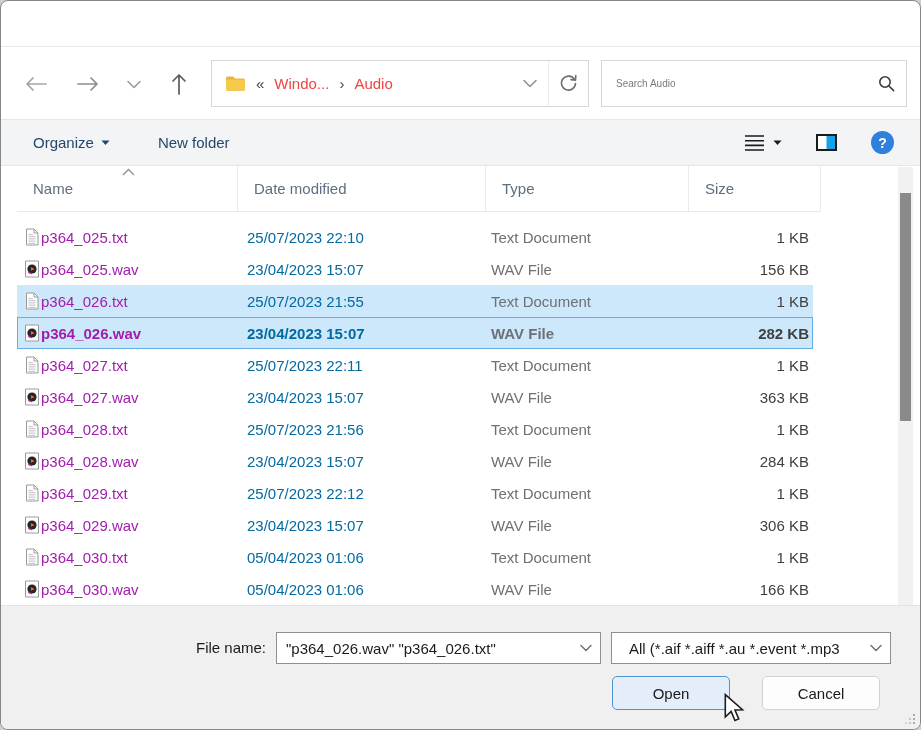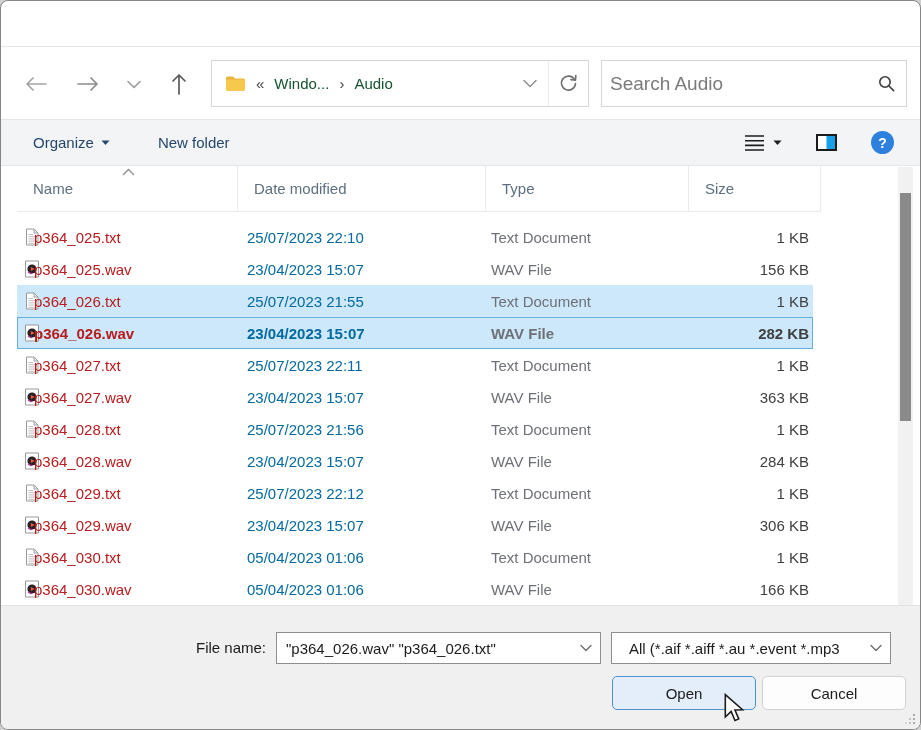--- a/index.html
+++ b/index.html
@@ -12,26 +12,26 @@
   .titlebar{ position:absolute; left:0; top:0; right:0; height:45px; background:#f2f1f0; display:flex; align-items:center;margin-top:48px; }
   .app-icon{ width:23px; height:23px; margin-left:14px; background:#151515; border-radius:6px; display:flex; align-items:center; justify-content:center; }
   .title-text{ margin-left:9px; font-size:15px; color:#1b1b1b; }
   .close-btn{ position:absolute; right:10px; top:6px; width:34px; height:32px; display:flex; align-items:center; justify-content:center; cursor:default; }
   
   .navbar{ position:absolute; left:0; top:45px; right:0; height:73px; background:#ffffff; border-top:1px solid #e9e8e7; }
   .nav-btn{ position:absolute; top:22px; width:30px; height:30px; display:flex; align-items:center; justify-content:center; }
   .nav-back{ left:20px; } .nav-fwd{ left:72px; } .nav-hist{ left:118px; } .nav-up{ left:163px; }
   .addressbar{ position:absolute; left:210px; top:13px; width:378px; height:47px; border:1px solid #d6d6d6; background:#fff; display:flex; align-items:center; }
   .addr-folder{ margin-left:13px; }
-  .crumb{ font-size:15px; color:#14532d; margin-left:10px; white-space:nowrap; }
+  .crumb{ font-size:15px; color:#ef4444; margin-left:10px; white-space:nowrap; }
   .crumb.dim{ color:#444; }
   .addr-chevron{ margin-left:auto; margin-right:4px; width:28px; display:flex; justify-content:center; }
   .addr-refresh{ width:40px; display:flex; justify-content:center; border-left:1px solid #ececec; height:100%; align-items:center; }
   .searchbox{ position:absolute; left:600px; top:13px; width:306px; height:47px; border:1px solid #d6d6d6; background:#fff; display:flex; align-items:center; }
-  .search-input{ border:0; outline:none; flex:1; margin-left:8px; font-size:19px; font-family:"Liberation Sans",sans-serif; color:#333; background:transparent; }
+  .search-input{ border:0; outline:none; flex:1; margin-left:14px; font-size:10px; font-family:"Liberation Sans",sans-serif; color:#333; background:transparent; }
   .search-input::placeholder{ color:#7a7a7a; }
   .search-icon-wrap{ width:40px; display:flex; justify-content:center; }
   
   .toolbar{ position:absolute; left:0; top:118px; right:0; height:47px; background:#f3f4f6; border-top:1px solid #e7e7e7; border-bottom:1px solid #e7e7e7; display:flex; align-items:center; }
   .tb-item{ font-size:15px; color:var(--link_text,#25476b); display:flex; align-items:center; gap:7px; }
   .tb-organize{ margin-left:32px; }
   .tb-newfolder{ margin-left:48px; }
   .tb-right{ margin-left:auto; display:flex; align-items:center; }
   .tb-views{ display:flex; align-items:center; gap:8px; margin-right:34px; }
   .tb-pane{ margin-right:34px; display:flex; }
@@ -44,39 +44,39 @@
   .h-type{ left:469px; width:203px; }
   .h-size{ left:672px; width:132px; }
   .sort-caret{ position:absolute; left:105px; top:2px; }
   
   .file-list{ position:absolute; left:0; top:212px; width:897px; height:392px; background:#fff; padding-top:8px; overflow:hidden; }
   .row{ position:relative; height:32px; margin-left:16px; width:796px; font-size:15px; }
   .row.selected{ background:var(--selection_fill,#cde8fa); }
   .row.focused{ box-shadow:inset 0 0 0 1px var(--selection_border,#66aee0);font-weight:bold; }
   .cell{ position:absolute; top:0; height:32px; display:flex; align-items:center; white-space:nowrap; }
   .cell-icon{ left:6px; width:18px; justify-content:center; }
-  .c-name{ left:17px; color:#b91c1c; }
+  .c-name{ left:24px; color:#a21caf; }
   .c-date{ left:230px; color:#0369a1; }
   .c-type{ left:474px; color:#6d7076; }
   .c-size{ right:4px; color:#404040; }
   .row .ic-txt, .row .ic-wav{ display:none; }
   .row[data-icon="txt"] .ic-txt{ display:block; }
   .row[data-icon="wav"] .ic-wav{ display:block; }
   
   .scrollbar{ position:absolute; right:7px; top:166px; width:15px; height:438px; background:#f1f1f1; }
   .scroll-thumb{ position:absolute; left:2px; top:26px; width:11px; height:228px; background:#8a8a8a; }
   
   .footer{ position:absolute; left:0; top:604px; right:0; bottom:0; background:#f0f0f0; border-top:1px solid #e3e3e3; }
   .fn-label{ position:absolute; left:0; top:33px; width:265px; text-align:right; font-size:15px; color:#1b1b1b; }
   .combo{ position:absolute; top:26px; height:32px; background:#fff; border:1px solid #8f8f8f; display:flex; align-items:center; overflow:hidden; }
   .combo-filename{ left:275px; width:325px; }
   .combo-filetype{ left:610px; width:280px;padding-left:8px; }
   .combo-text{ margin-left:9px; font-size:15px; color:#1b1b1b; white-space:nowrap; flex:1; overflow:hidden; }
   .combo-caret{ width:28px; min-width:28px; display:flex; justify-content:center; }
-  .btn{ position:absolute; top:70px; width:144px; height:34px; border-radius:5px; font-size:15px; color:#1b1b1b; display:flex; align-items:center; justify-content:center; }
+  .btn{ position:absolute; top:70px; width:118px; height:34px; border-radius:5px; font-size:15px; color:#1b1b1b; display:flex; align-items:center; justify-content:center; }
   .btn-open{ left:611px; background:var(--open_button_fill,#e3eefa); border:1px solid var(--open_button_border,#4d94d0); }
   .btn-cancel{ left:761px; background:#fdfdfd; border:1px solid #d2d2d2;justify-content:center; }
   .cursor{ position:absolute; left:721px; top:692px; z-index:20; }
   .grip{ position:absolute; right:3px; bottom:3px; }
   svg{ display:block; }
 </style>
 </head>
 <body>
 
 <div class="window">

